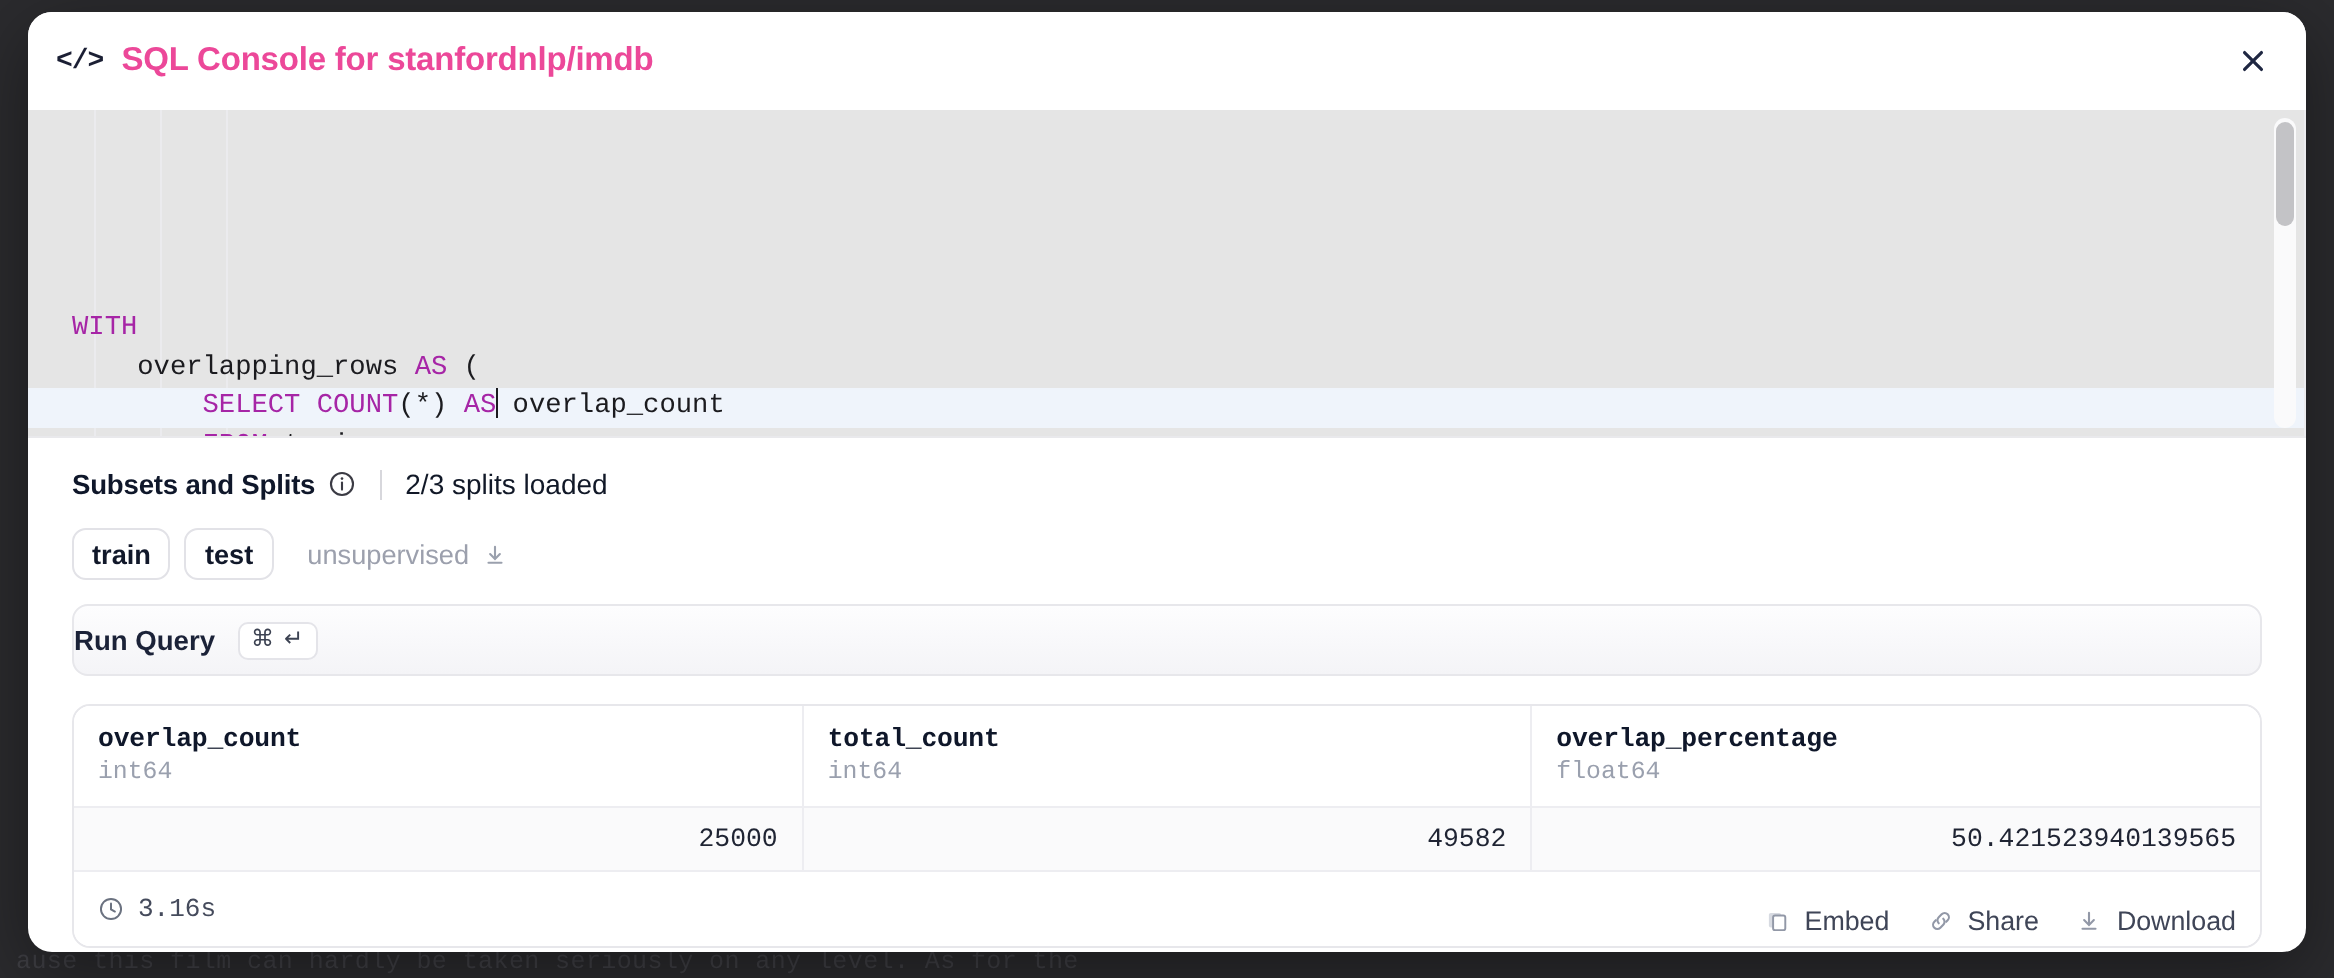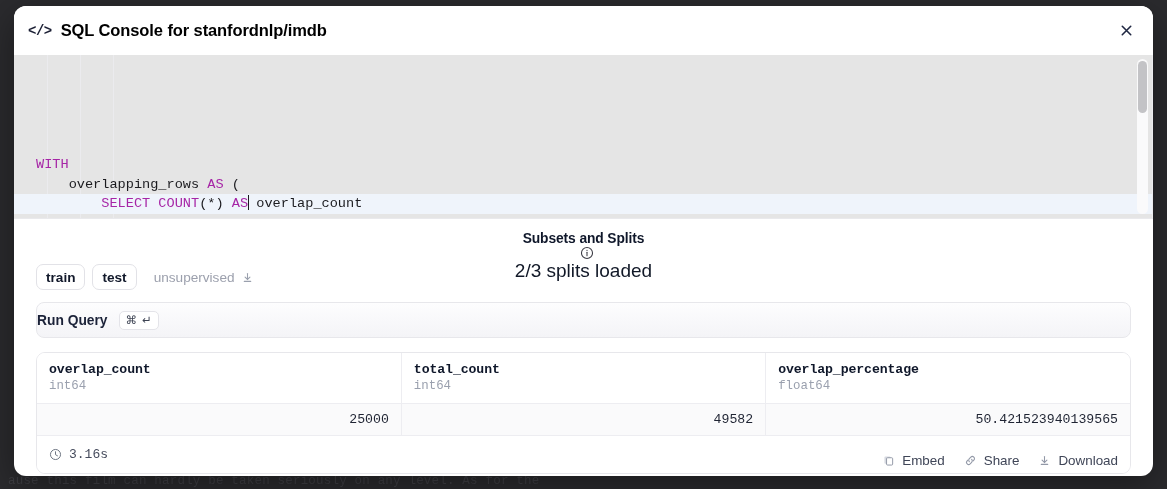--- a/index.html
+++ b/index.html
@@ -62,21 +62,21 @@
     font-size: 14px;
     font-weight: 700;
     letter-spacing: -.5px;
     margin-right: 9px;
     display: inline-flex;
     align-items: center;
   }
   .modal-title {
     font-size: 16.5px;
     font-weight: 700;
-    color: #000000;
+    color: #ec4899;
     letter-spacing: -.1px;
   }
   .close-btn {
     position: absolute;
     right: 14px;
     top: 50%;
     transform: translateY(-50%);
     width: 26px; height: 26px;
     display: flex; align-items: center; justify-content: center;
     cursor: pointer;
@@ -155,41 +155,40 @@
 
   
   .splits-section {
     padding: 12px 22px 0 22px;
     background: #fff;
   }
   .splits-top {
     display: flex;
     align-items: center;
     height: 22px;
-    flex-direction: column;
   }
   .splits-title {
     font-size: 13.8px;
     font-weight: 700;
     color: #0f172a;
     letter-spacing: -.1px;
   }
   .info-icon {
     margin-left: 6px;
     display: inline-flex;
     color: #3b3b44;
   }
   .vdiv {
     width: 1px;
     height: 15px;
     background: #d7d7dc;
     margin: 0 12px;
   }
   .splits-count {
-    font-size: 19px;
+    font-size: 14px;
     color: #111827;
   }
   .duckdb-link {
     margin-left: auto;
     display: inline-flex;
     align-items: center;
     gap: 7px;
     font-size: 13.4px;
     color: #1f2937;
     cursor: pointer;

